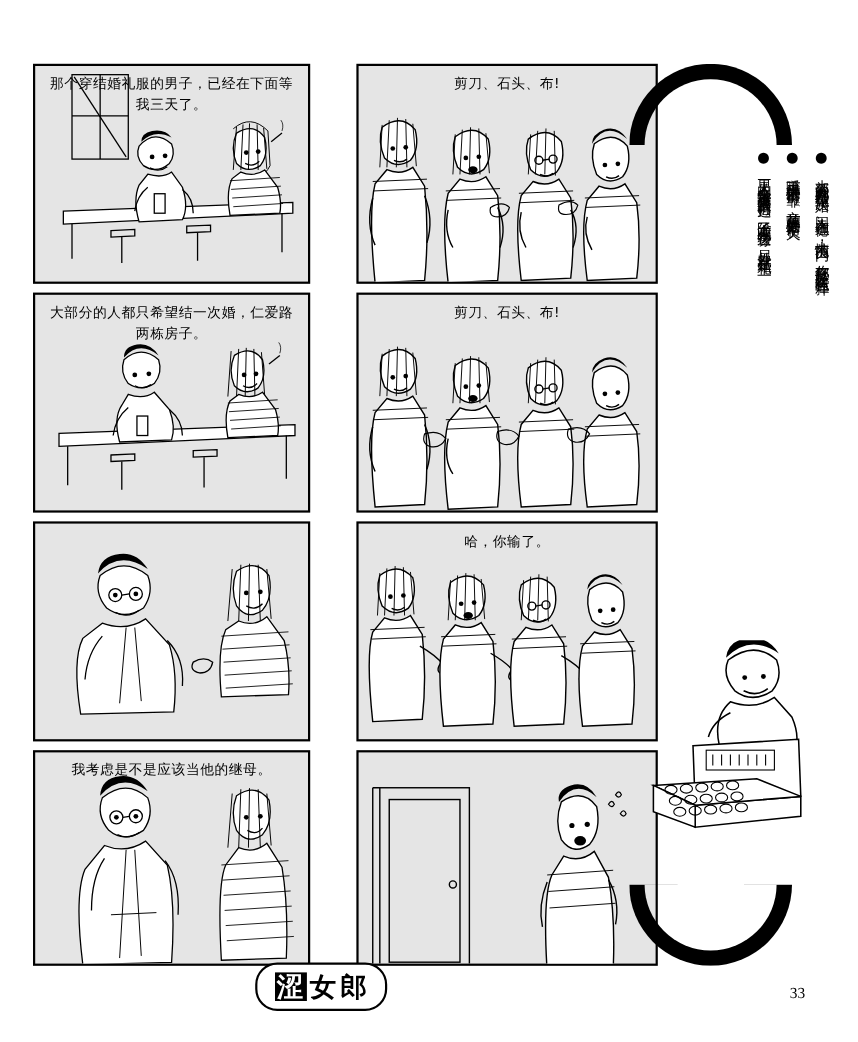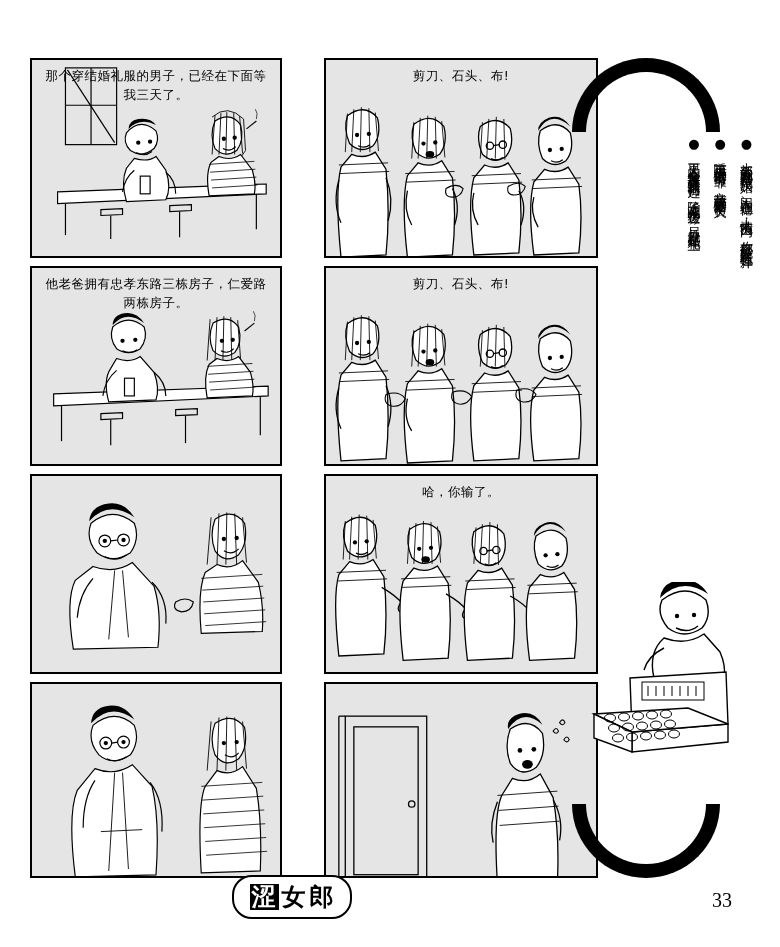--- a/index.html
+++ b/index.html
@@ -141,21 +141,21 @@
   }
   .logo span.boxed {
     background: #000;
     color: #fff;
     padding: 1px 2px;
   }
   .page-number {
     position: absolute;
     right: 48px;
     bottom: 35px;
-    font-size: 20px;
+    font-size: 14px;
     font-family: "Liberation Serif", serif;
   }
   .bell {
     font-size: 12px;
   }
 </style>
 </head>
 <body>
 
 <div class="page">
@@ -276,21 +276,21 @@
 
           <g stroke-width="1">
             <path d="M112 120 q10 -6 16 0 q-2 8 -10 8 q-8 0 -6 -8 z"></path>
             <path d="M170 118 q10 -6 16 0 q-2 8 -10 8 q-8 0 -6 -8 z"></path>
           </g>
         </g>
       </svg>
     </div>
 
     <div class="panel col-left row2">
-      <div class="caption">他老爸拥有忠孝东路三栋房子，仁爱路两栋房子。</div>
+      <div class="caption">大部分的人都只希望结一次婚，仁爱路两栋房子。</div>
       <svg class="art" viewBox="0 0 252 200">
         <g fill="none" stroke="#000" stroke-width="1.2">
           <path d="M22 128 L240 120 L240 130 L22 140 Z" fill="#fff"></path>
           <line x1="30" y1="140" x2="30" y2="176"></line>
           <line x1="232" y1="130" x2="232" y2="170"></line>
           <path d="M70 148 l22 -1 l0 6 l-22 1 z"></path>
           <line x1="80" y1="154" x2="80" y2="180"></line>
           <path d="M146 144 l22 -1 l0 6 l-22 1 z"></path>
           <line x1="156" y1="150" x2="156" y2="178"></line>
 
@@ -480,20 +480,21 @@
             <path d="M20 80 q12 5 22 -2 l10 16 q4 30 0 64 l-42 2 q-6 -46 0 -68 z" fill="#fff"></path>
             <g stroke-width="0.8">
                 <path d="M8 90 l46 -2 M9 98 l46 -2"></path>
               </g>
           </g>
         </g>
       </svg>
     </div>
 
     <div class="panel col-left row4">
+      <div class="caption">我考虑是不是应该当他的继母。</div>
       <svg class="art" viewBox="0 0 252 196">
         <g fill="none" stroke="#000" stroke-width="1.2">
 
           <path d="M62 42 q22 -18 42 0 q6 16 -4 30 q-18 12 -32 0 q-12 -14 -6 -30 z" fill="#fff"></path>
           <path d="M60 40 q20 -22 44 -4 q-10 -16 -26 -14 q-17 2 -18 18 z" fill="#000" stroke="none"></path>
           <circle cx="75" cy="60" r="6"></circle>
           <circle cx="93" cy="59" r="6"></circle>
           <line x1="81" y1="60" x2="87" y2="59"></line>
           <circle cx="75" cy="60" r="2.2" fill="#000" stroke="none"></circle>
           <circle cx="93" cy="59" r="2.2" fill="#000" stroke="none"></circle>

